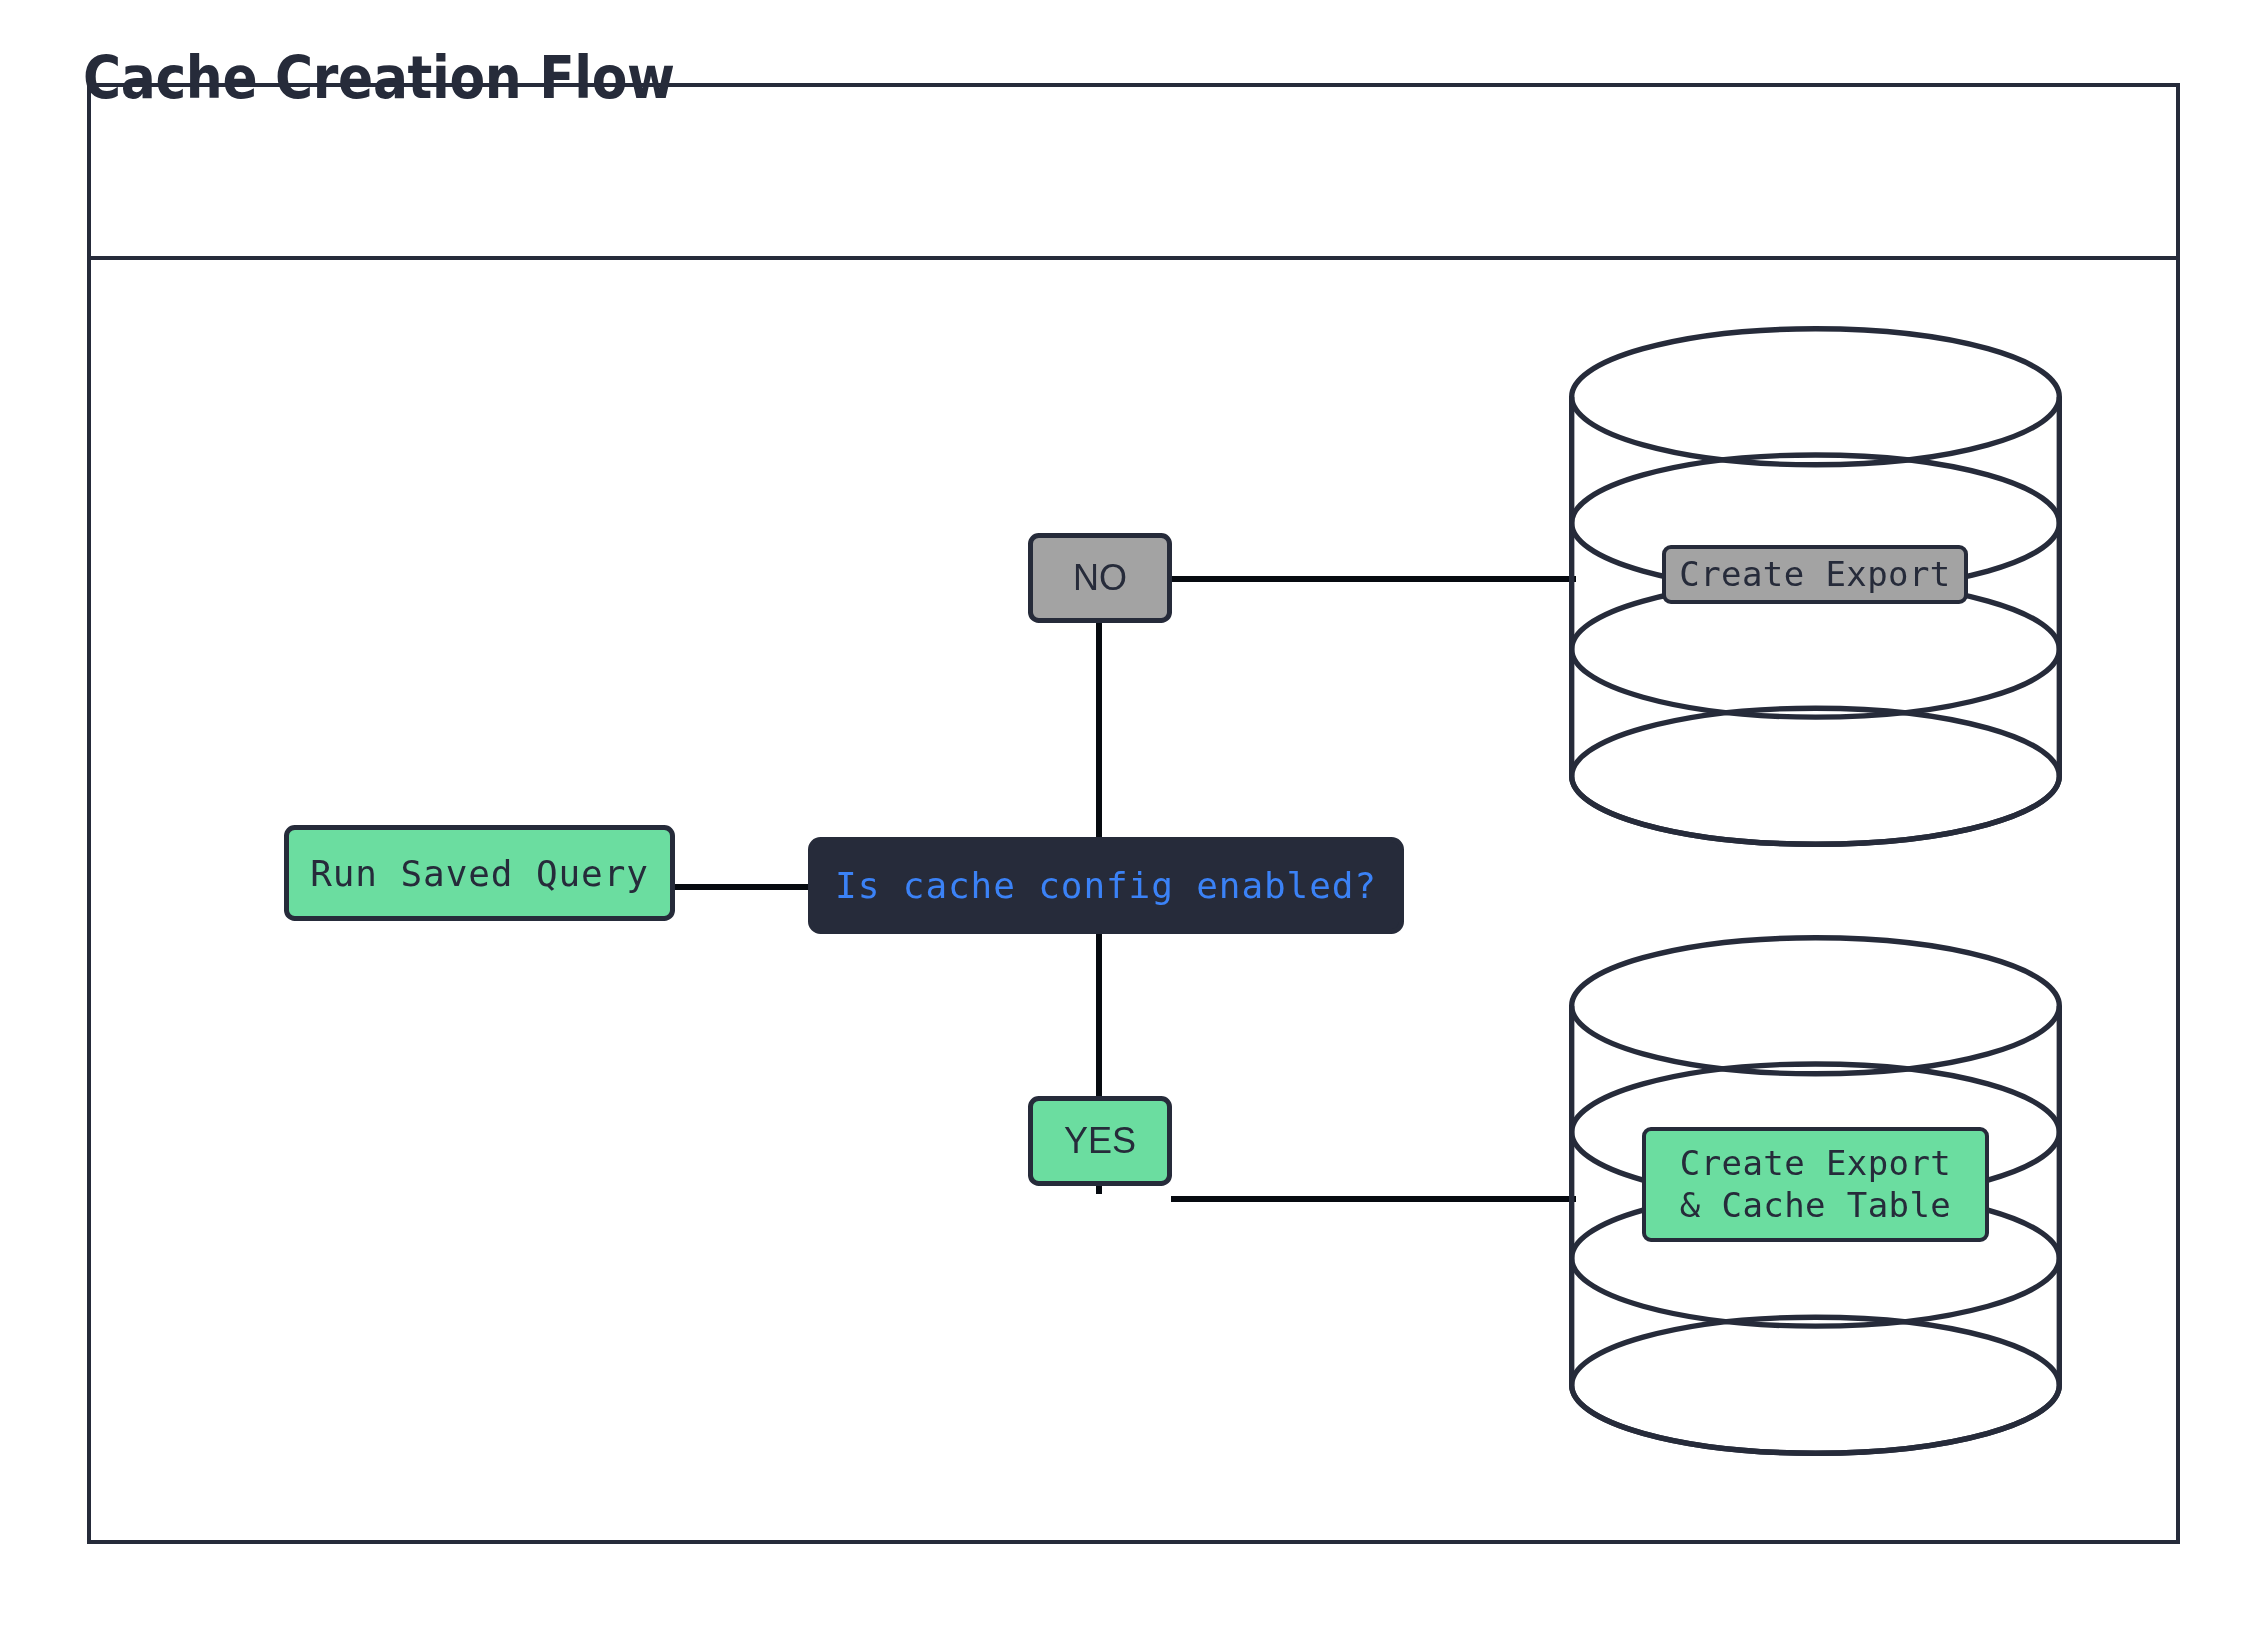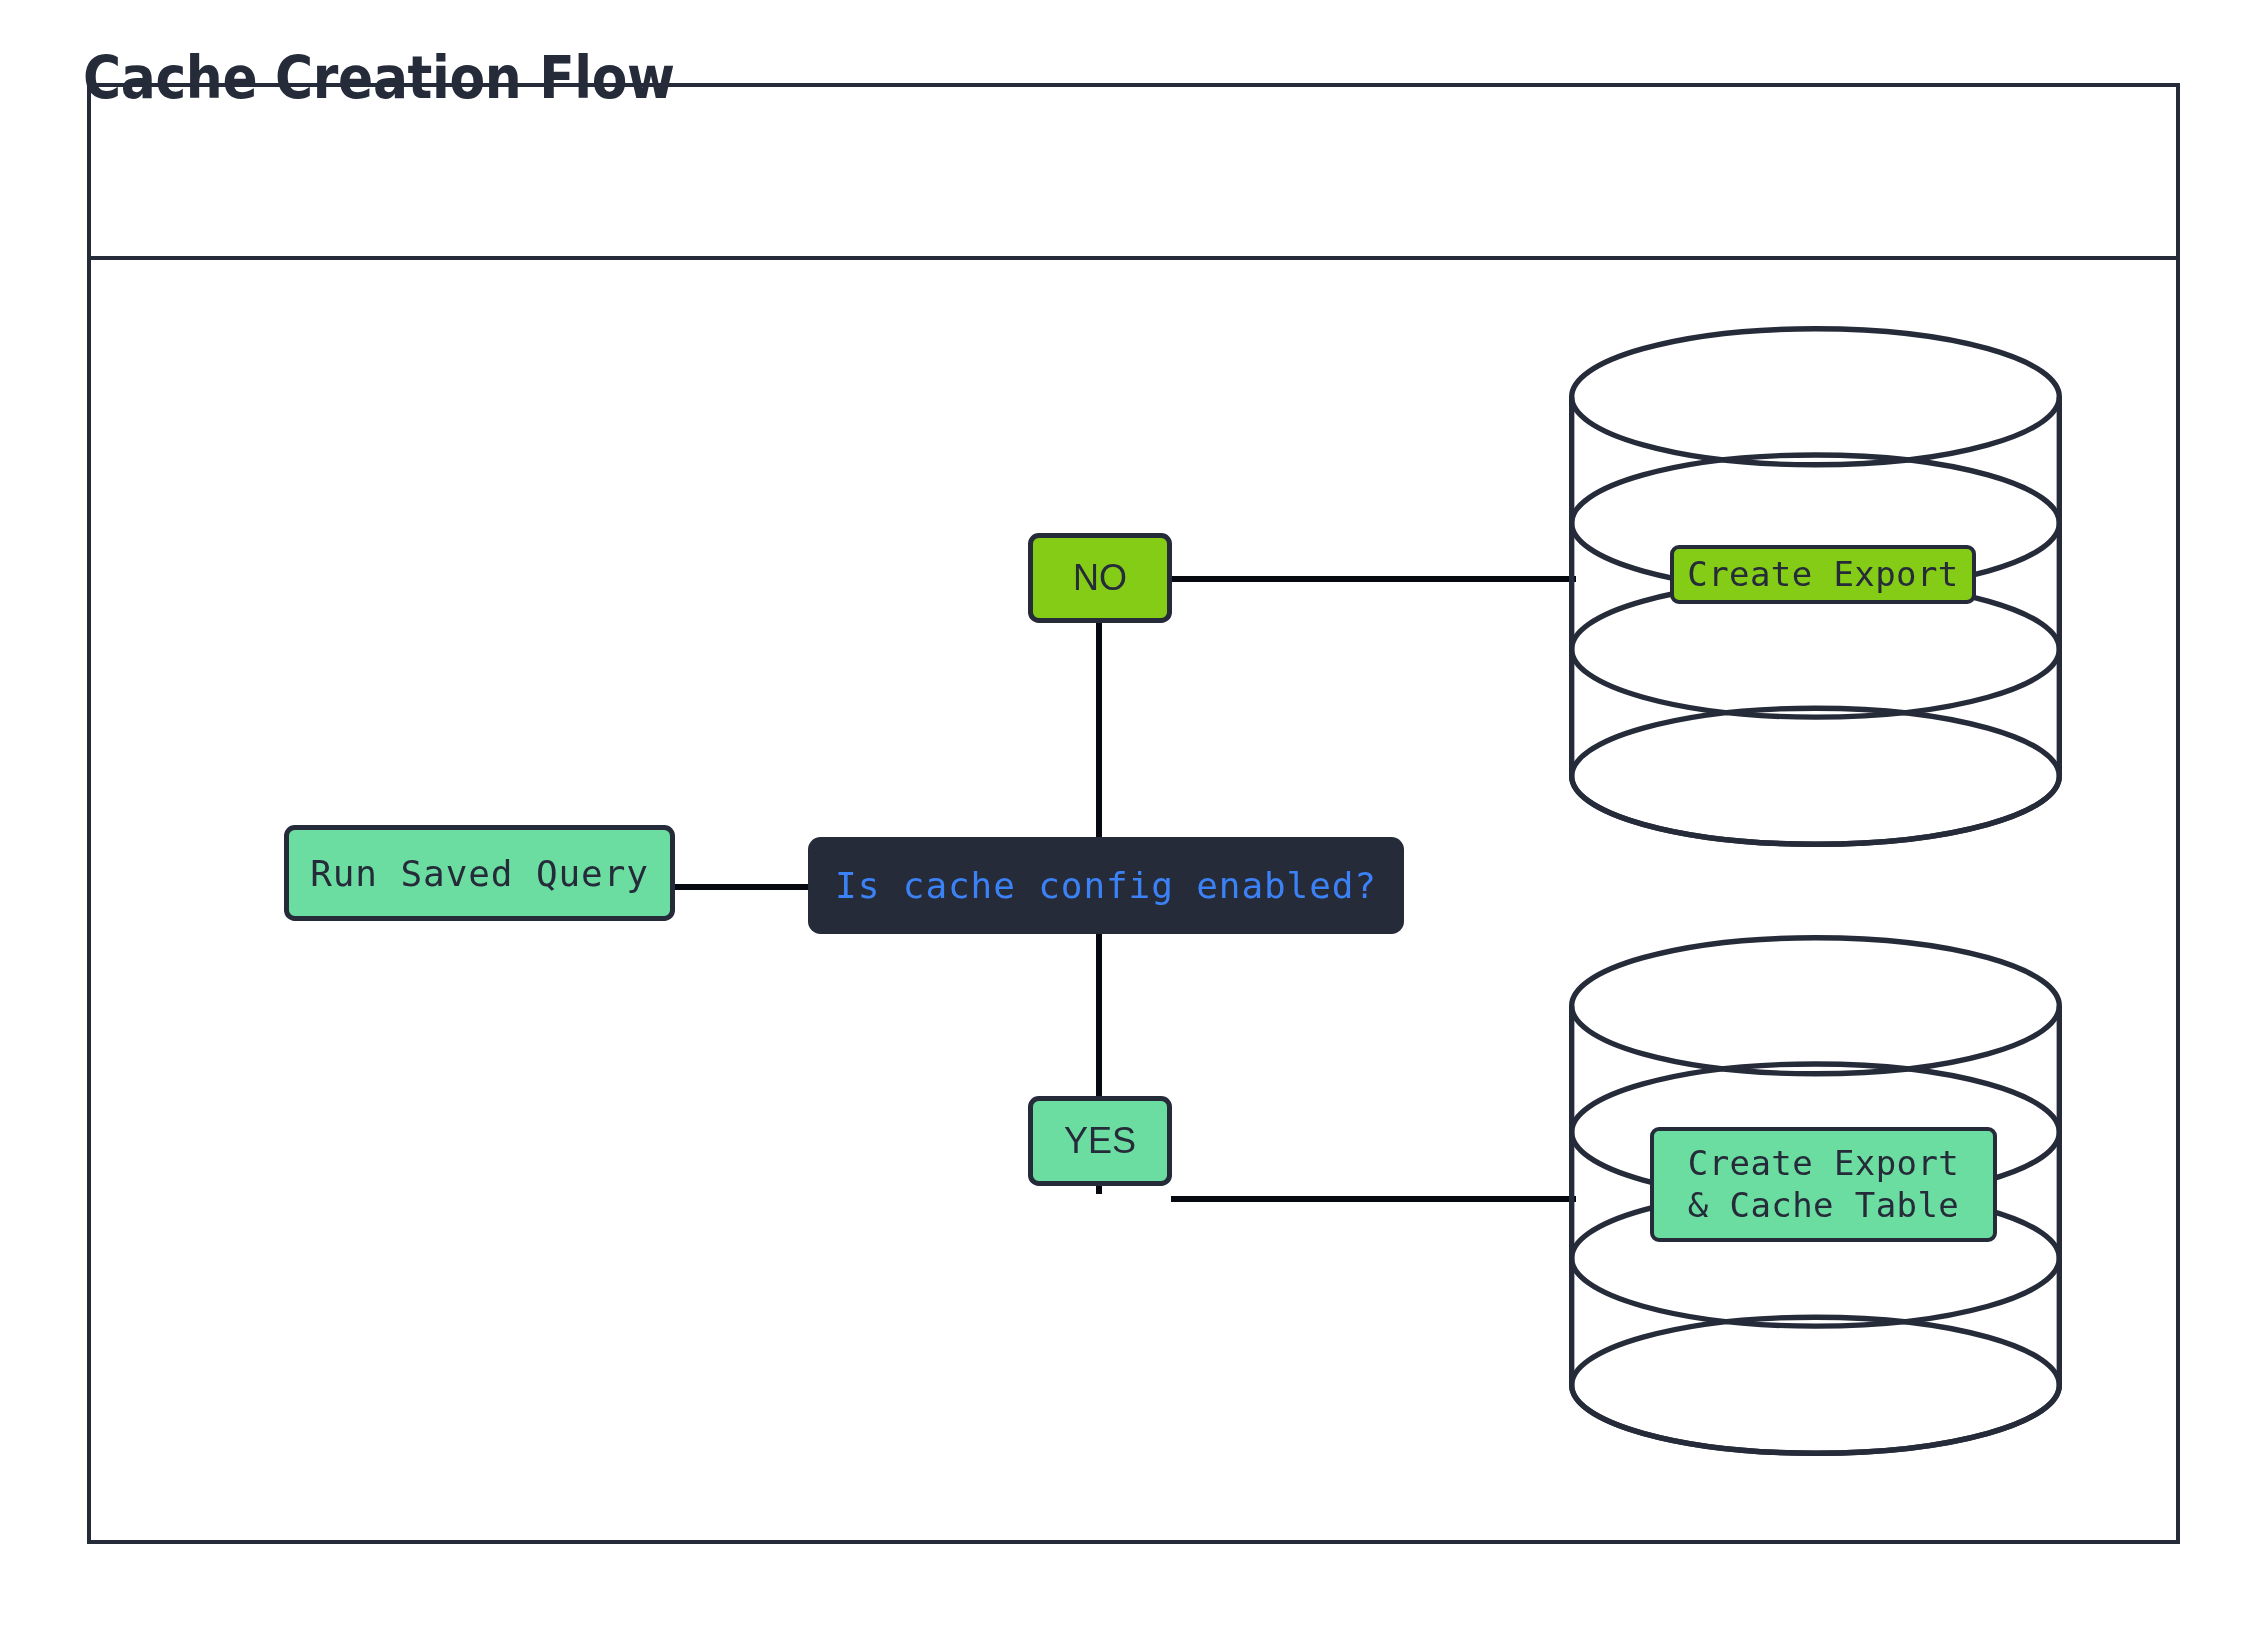--- a/index.html
+++ b/index.html
@@ -80,21 +80,21 @@
   .node-mono {
     font-family: "DejaVu Sans Mono", monospace;
     font-size: 36px;
     letter-spacing: 0.9px;
   }
   .node-sans {
     font-family: "Liberation Sans", sans-serif;
     font-size: 36px;
   }
   .fill-green { background: #6BDDA0; color: #262B3A; }
-  .fill-white { background: #84cc16; color: #262B3A; }
+  .fill-white { background: #a3a3a3; color: #262B3A; }
   .fill-dark  { background: #262B3A; color: #3b82f6; border-color: #262B3A; }
 
   
   .cylinder {
     position: absolute;
   }
   .cylinder svg {
     display: block;
     width: 100%;
     height: 100%;
@@ -107,21 +107,20 @@
     border-radius: 9px;
     display: flex;
     align-items: center;
     justify-content: center;
     text-align: center;
     font-family: "DejaVu Sans Mono", monospace;
     font-size: 34px;
     line-height: 1.22;
     letter-spacing: 0.4px;
     white-space: pre-line;
-    margin-left: 8px;
   }
 </style>
 </head>
 <body>
 
 <div id="canvas">
 
   <div class="frame">
     <div class="frame-titlebar"></div>
   </div>

